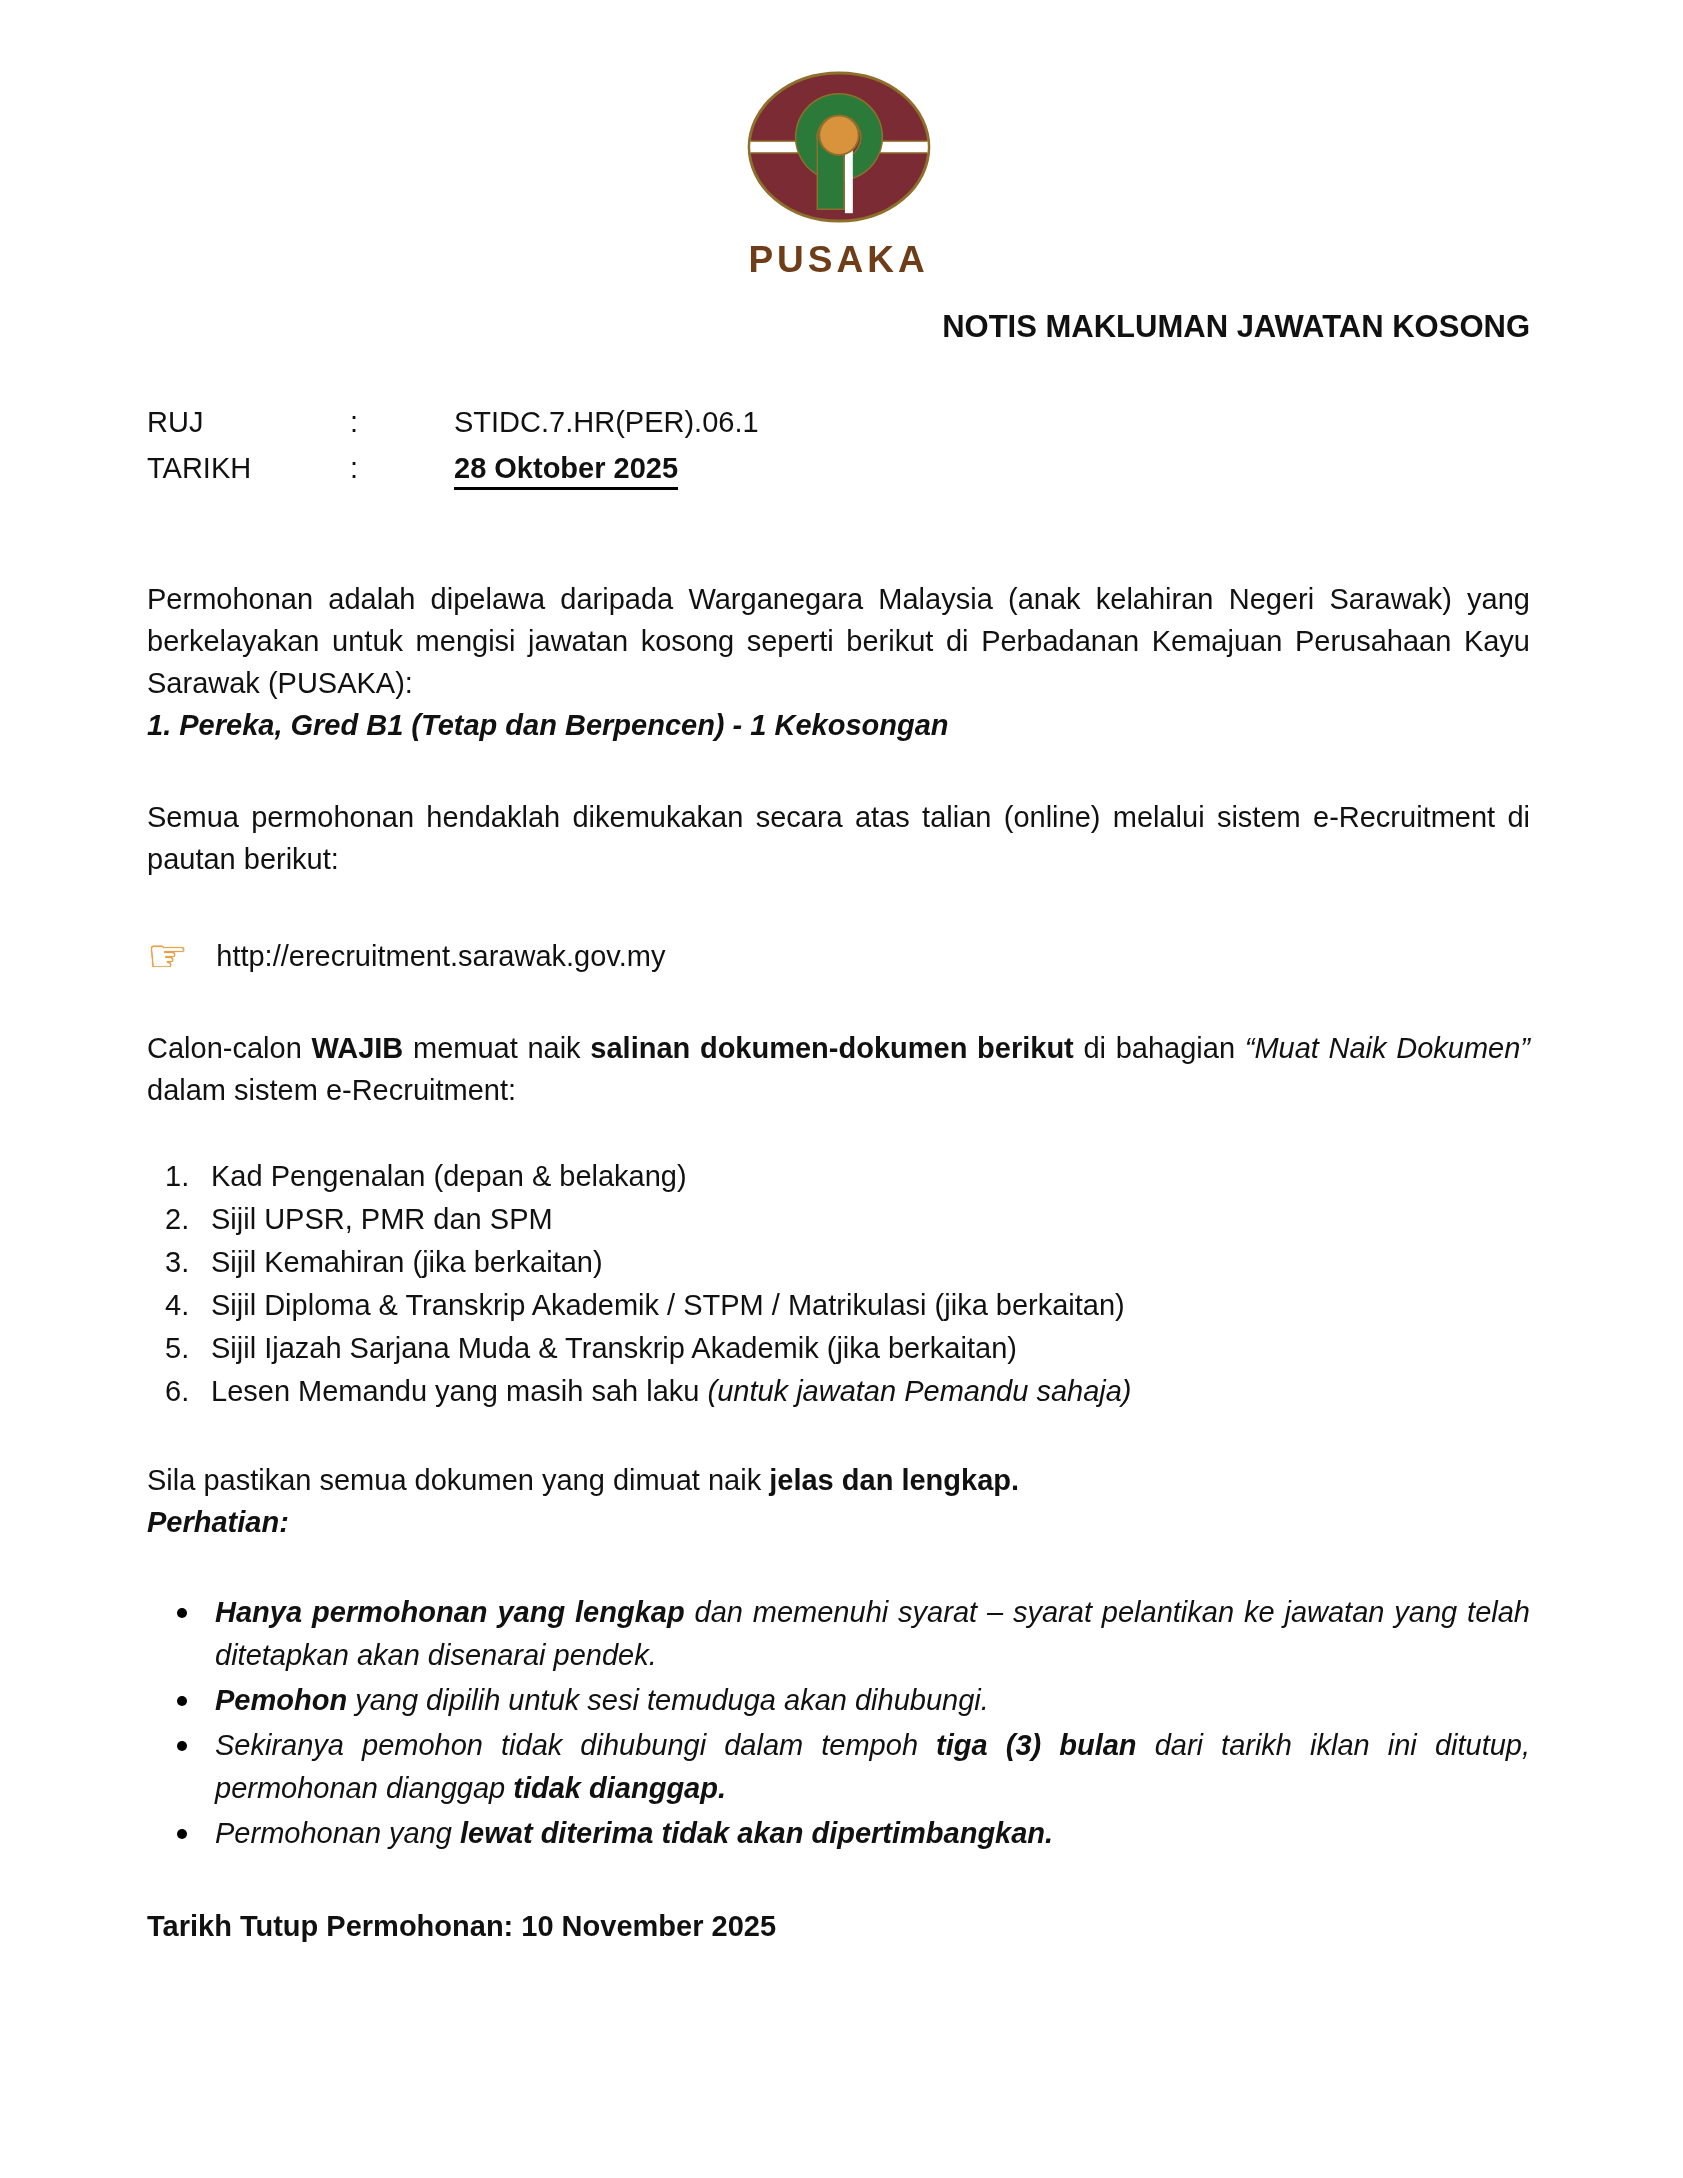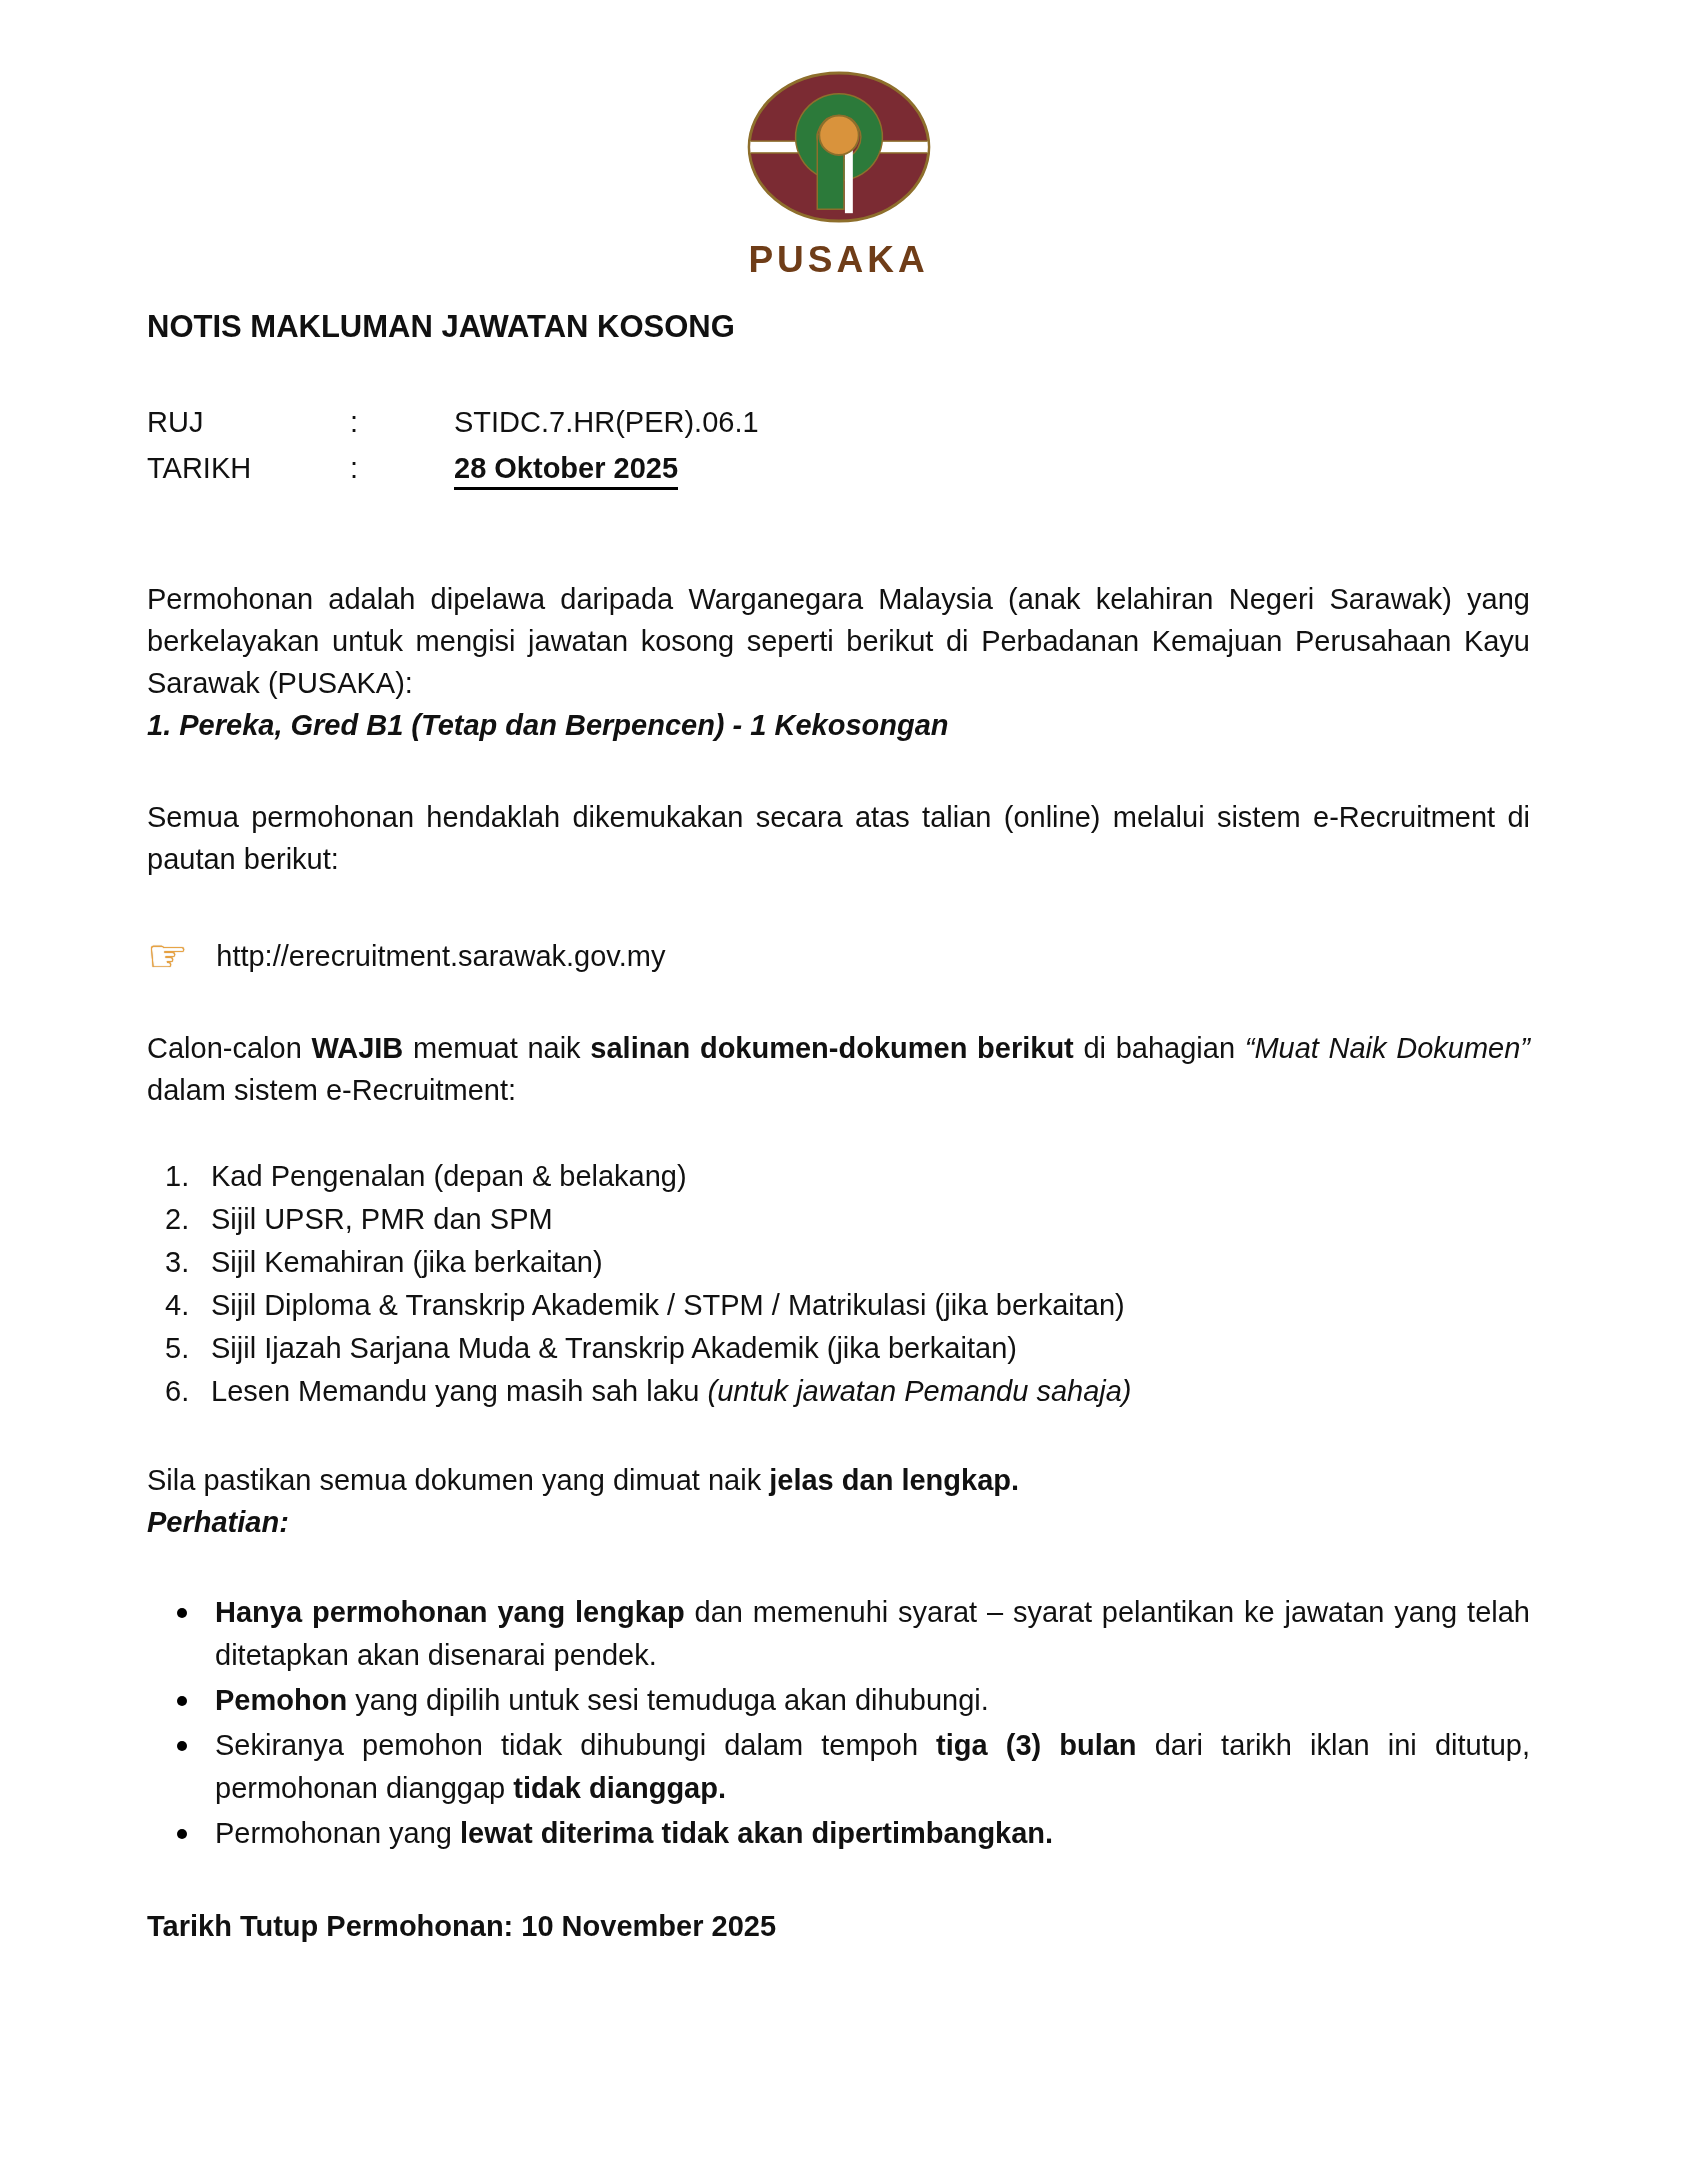--- a/index.html
+++ b/index.html
@@ -25,21 +25,21 @@
     font-size:37px;
     letter-spacing:4px;
     color:var(--logo_text,#6f3d18);
     line-height:40px;
     margin-top:2px;
   }
 
   
   .doc-title{
     margin-top:26px;
-    text-align:left;
+    text-align:right;
     font-weight:700;
     font-size:31px;
     line-height:42px;
   }
 
   
   .meta{margin-top:51px;}
   .meta-row{display:flex;line-height:46px;}
   .meta-label{width:203px;}
   .meta-sep{width:104px;}
@@ -68,21 +68,21 @@
   .doc-num{width:46px;margin-left:18px;flex:none;}
   .doc-text{flex:1;}
 
   
   .notes{margin-top:48px;}
   .note-item{display:flex;line-height:43px;margin-top:2px;}
   .bullet-dot{
     width:10px;height:10px;border-radius:50%;background:#000;
     flex:none;margin:17px 28px 0 30px;
   }
-  .note-text{flex:1;text-align:justify;}
+  .note-text{flex:1;text-align:justify;font-style:italic;}
 
   .closing{margin-top:50px;font-weight:700;}
 </style>
 </head>
 <body>
 
 <div class="logo-block">
   <svg class="logo-svg" width="188" height="156" viewBox="0 0 190 158" aria-hidden="true">
     <defs>
       <clipPath id="ovalClip">

